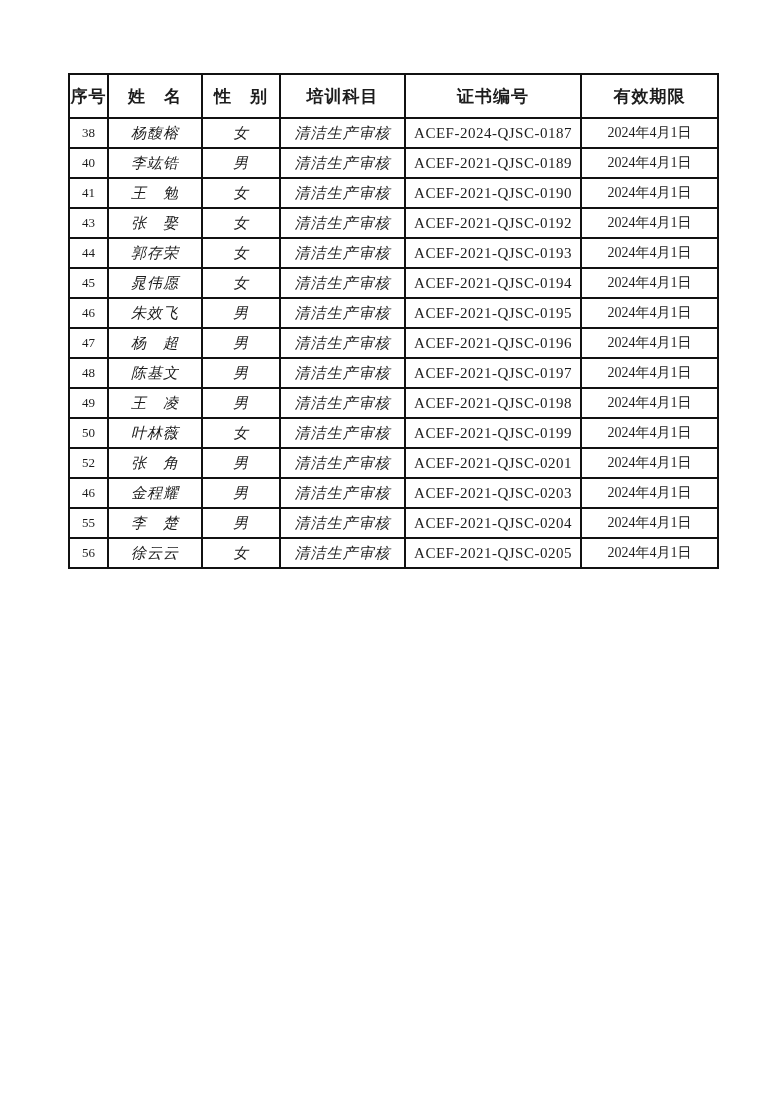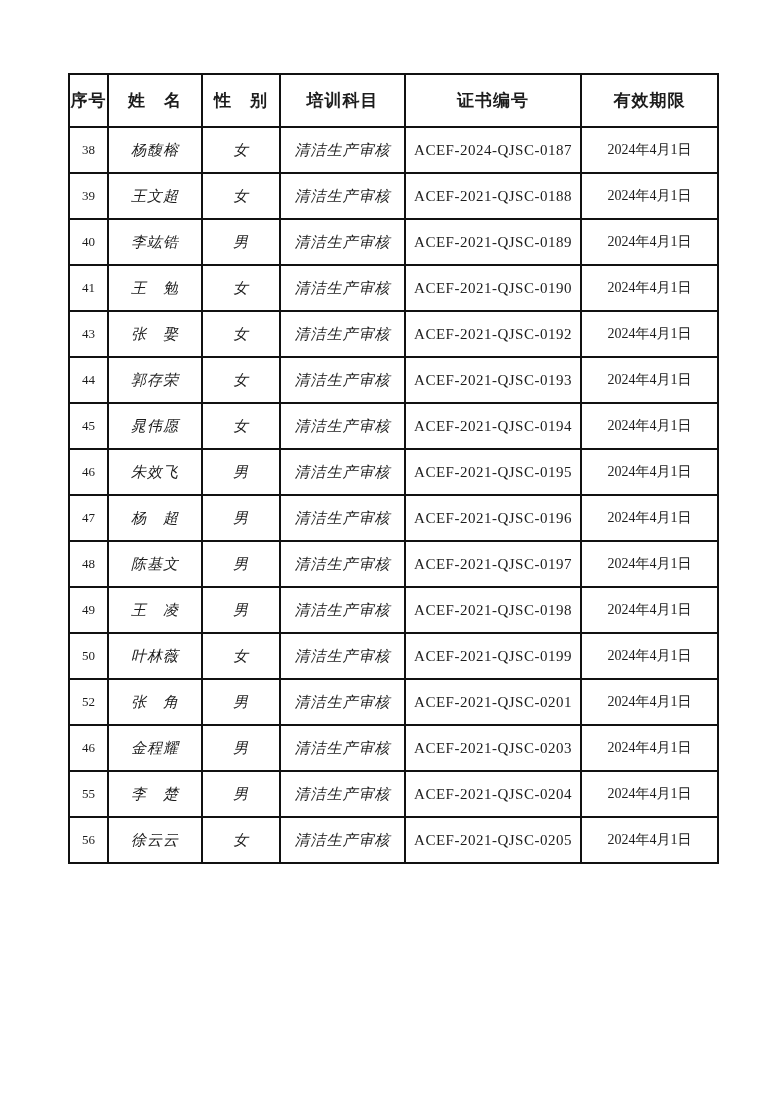--- a/index.html
+++ b/index.html
@@ -26,24 +26,24 @@
   table.cert-table th,
   table.cert-table td {
     border: 2px solid #111111;
     text-align: center;
     vertical-align: middle;
     padding: 0;
     overflow: hidden;
     white-space: nowrap;
   }
   table.cert-table thead tr {
-    height: 53px;
+    height: 44px;
   }
   table.cert-table tbody tr {
-    height: 46px;
+    height: 30px;
   }
   th.hdr {
     font-size: 17px;
     font-weight: bold;
     letter-spacing: 1px;
   }
   td.col-no {
     font-size: 13px;
   }
   td.col-name,
@@ -87,28 +87,20 @@
     <tbody id="table-body">
         <tr>
     <td class="col-no">38</td>
     <td class="col-name">杨馥榕</td>
     <td class="col-gender">女</td>
     <td class="col-subject">清洁生产审核</td>
     <td class="col-cert">ACEF-2024-QJSC-0187</td>
     <td class="col-valid">2024年4月1日</td>
   </tr>
         <tr>
-    <td class="col-no">39</td>
-    <td class="col-name">王文超</td>
-    <td class="col-gender">女</td>
-    <td class="col-subject">清洁生产审核</td>
-    <td class="col-cert">ACEF-2021-QJSC-0188</td>
-    <td class="col-valid">2024年4月1日</td>
-  </tr>
-        <tr>
     <td class="col-no">40</td>
     <td class="col-name">李竑锆</td>
     <td class="col-gender">男</td>
     <td class="col-subject">清洁生产审核</td>
     <td class="col-cert">ACEF-2021-QJSC-0189</td>
     <td class="col-valid">2024年4月1日</td>
   </tr>
         <tr>
     <td class="col-no">41</td>
     <td class="col-name">王　勉</td>

